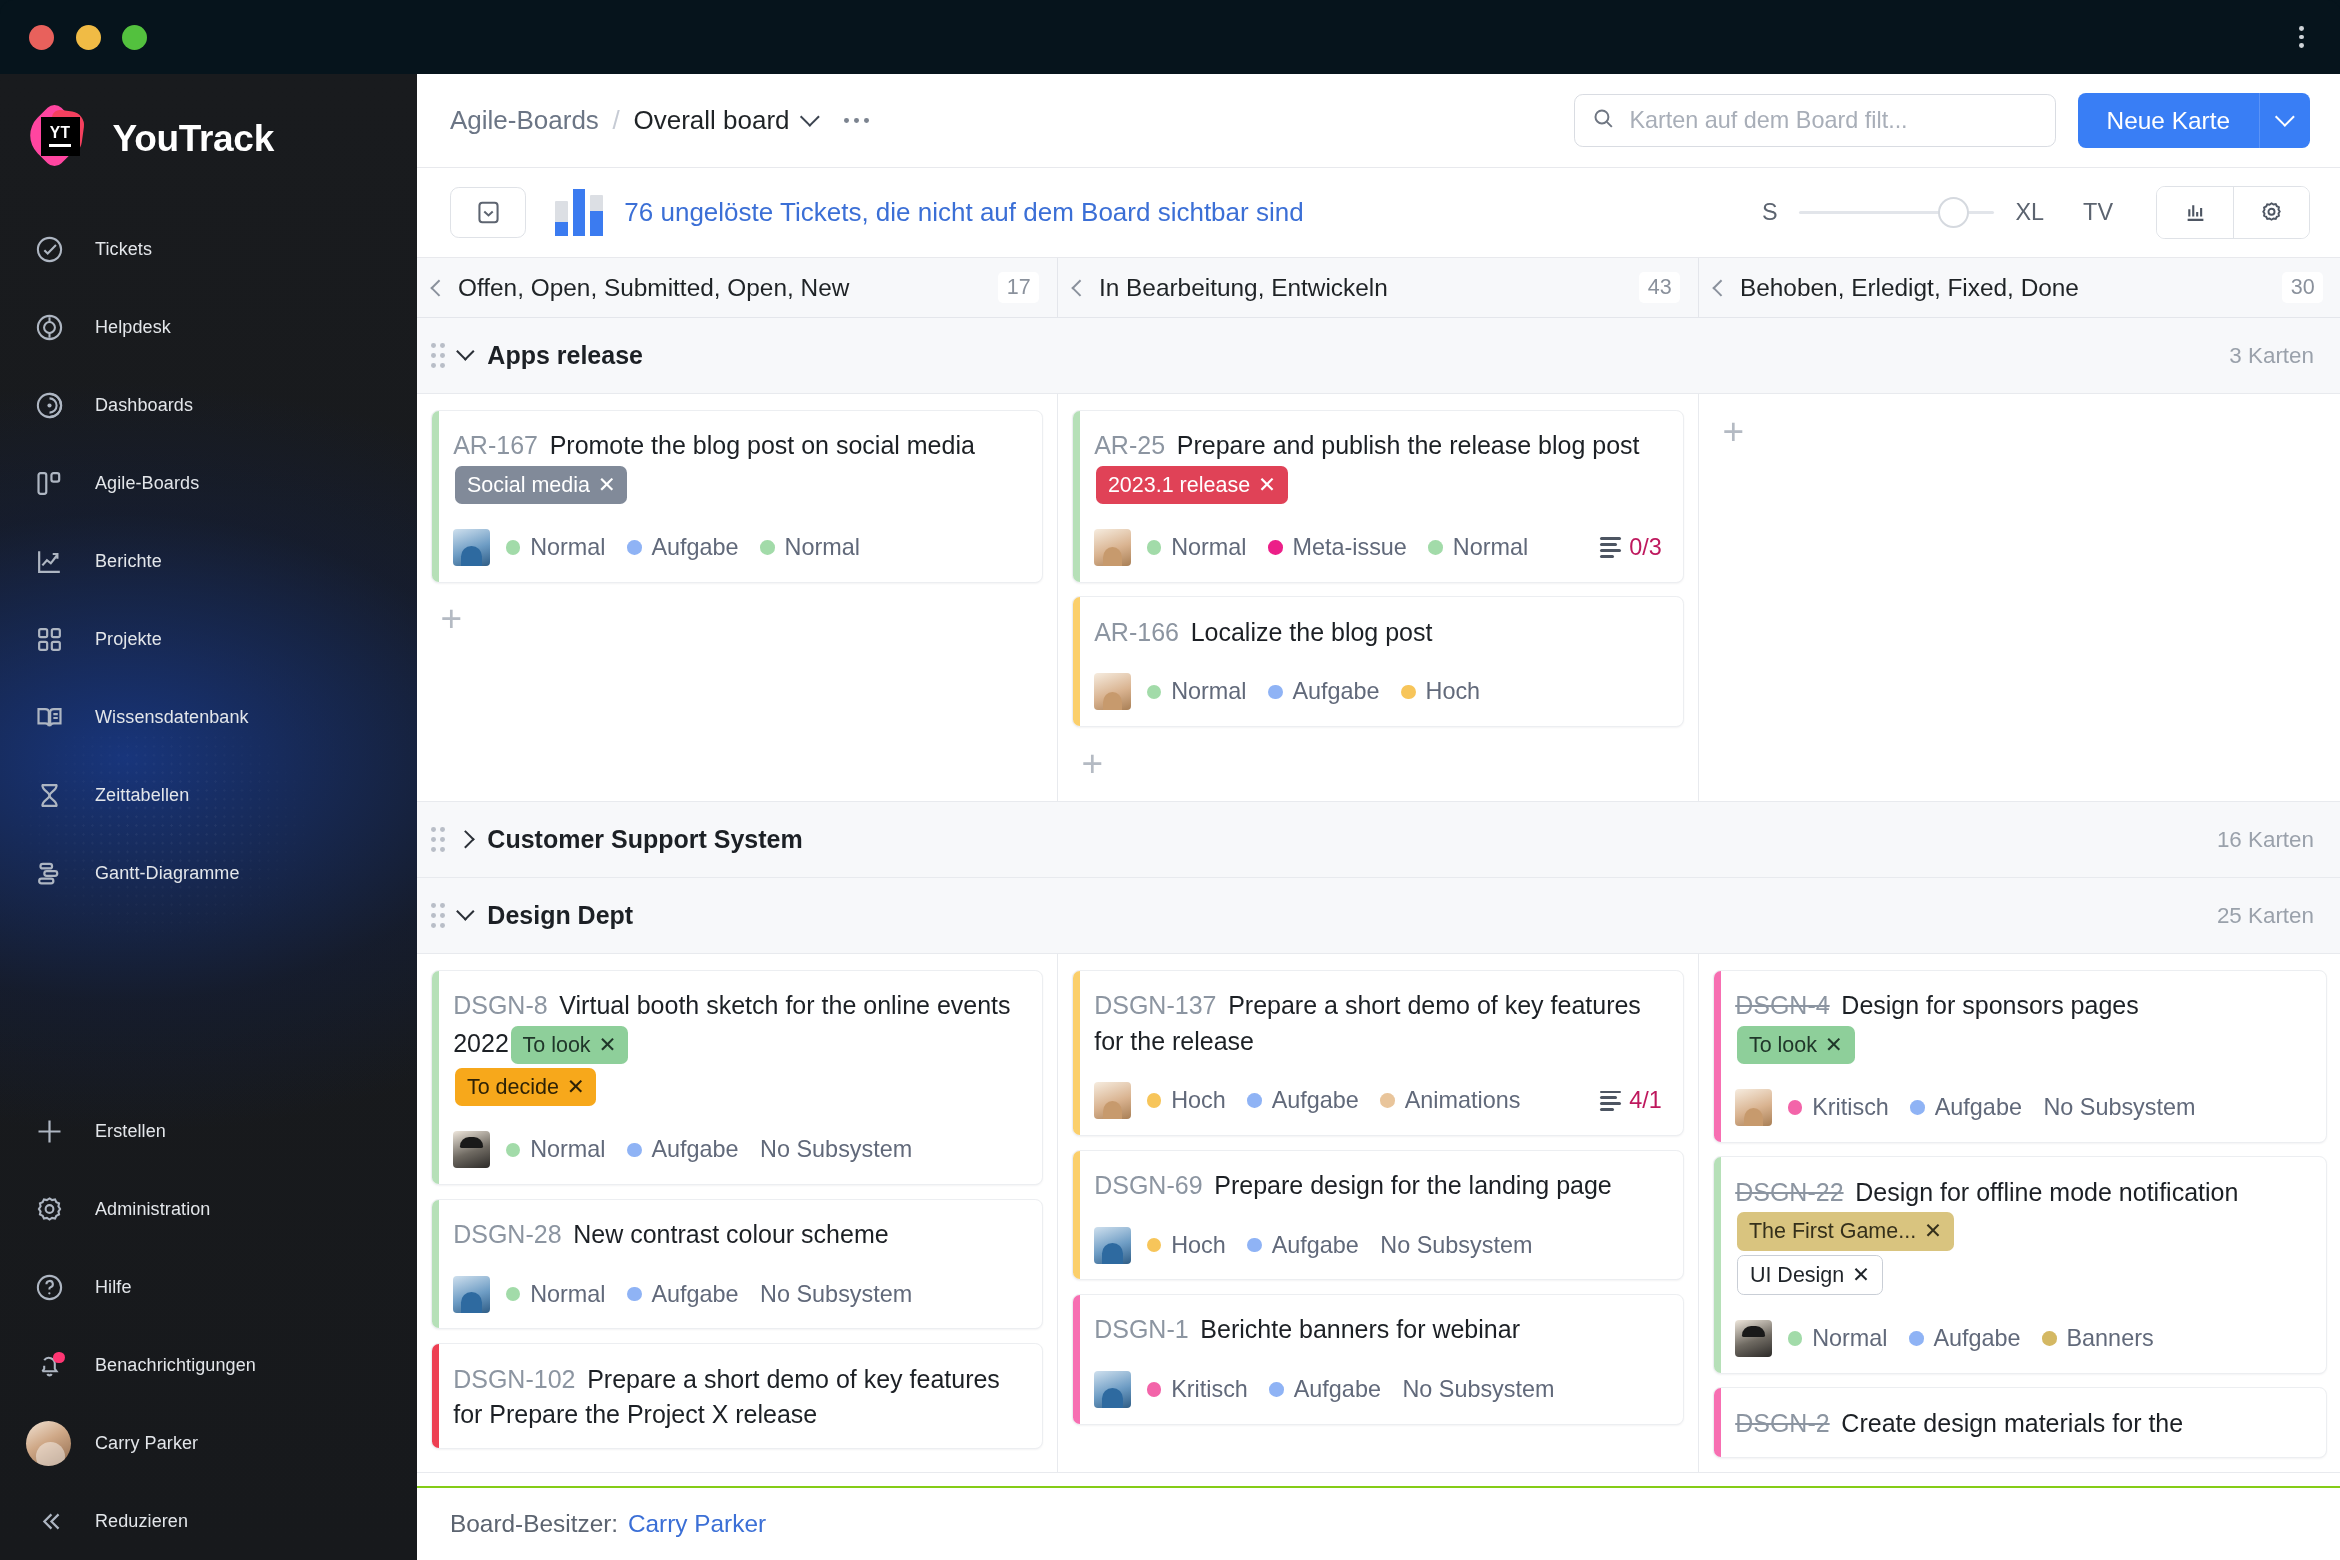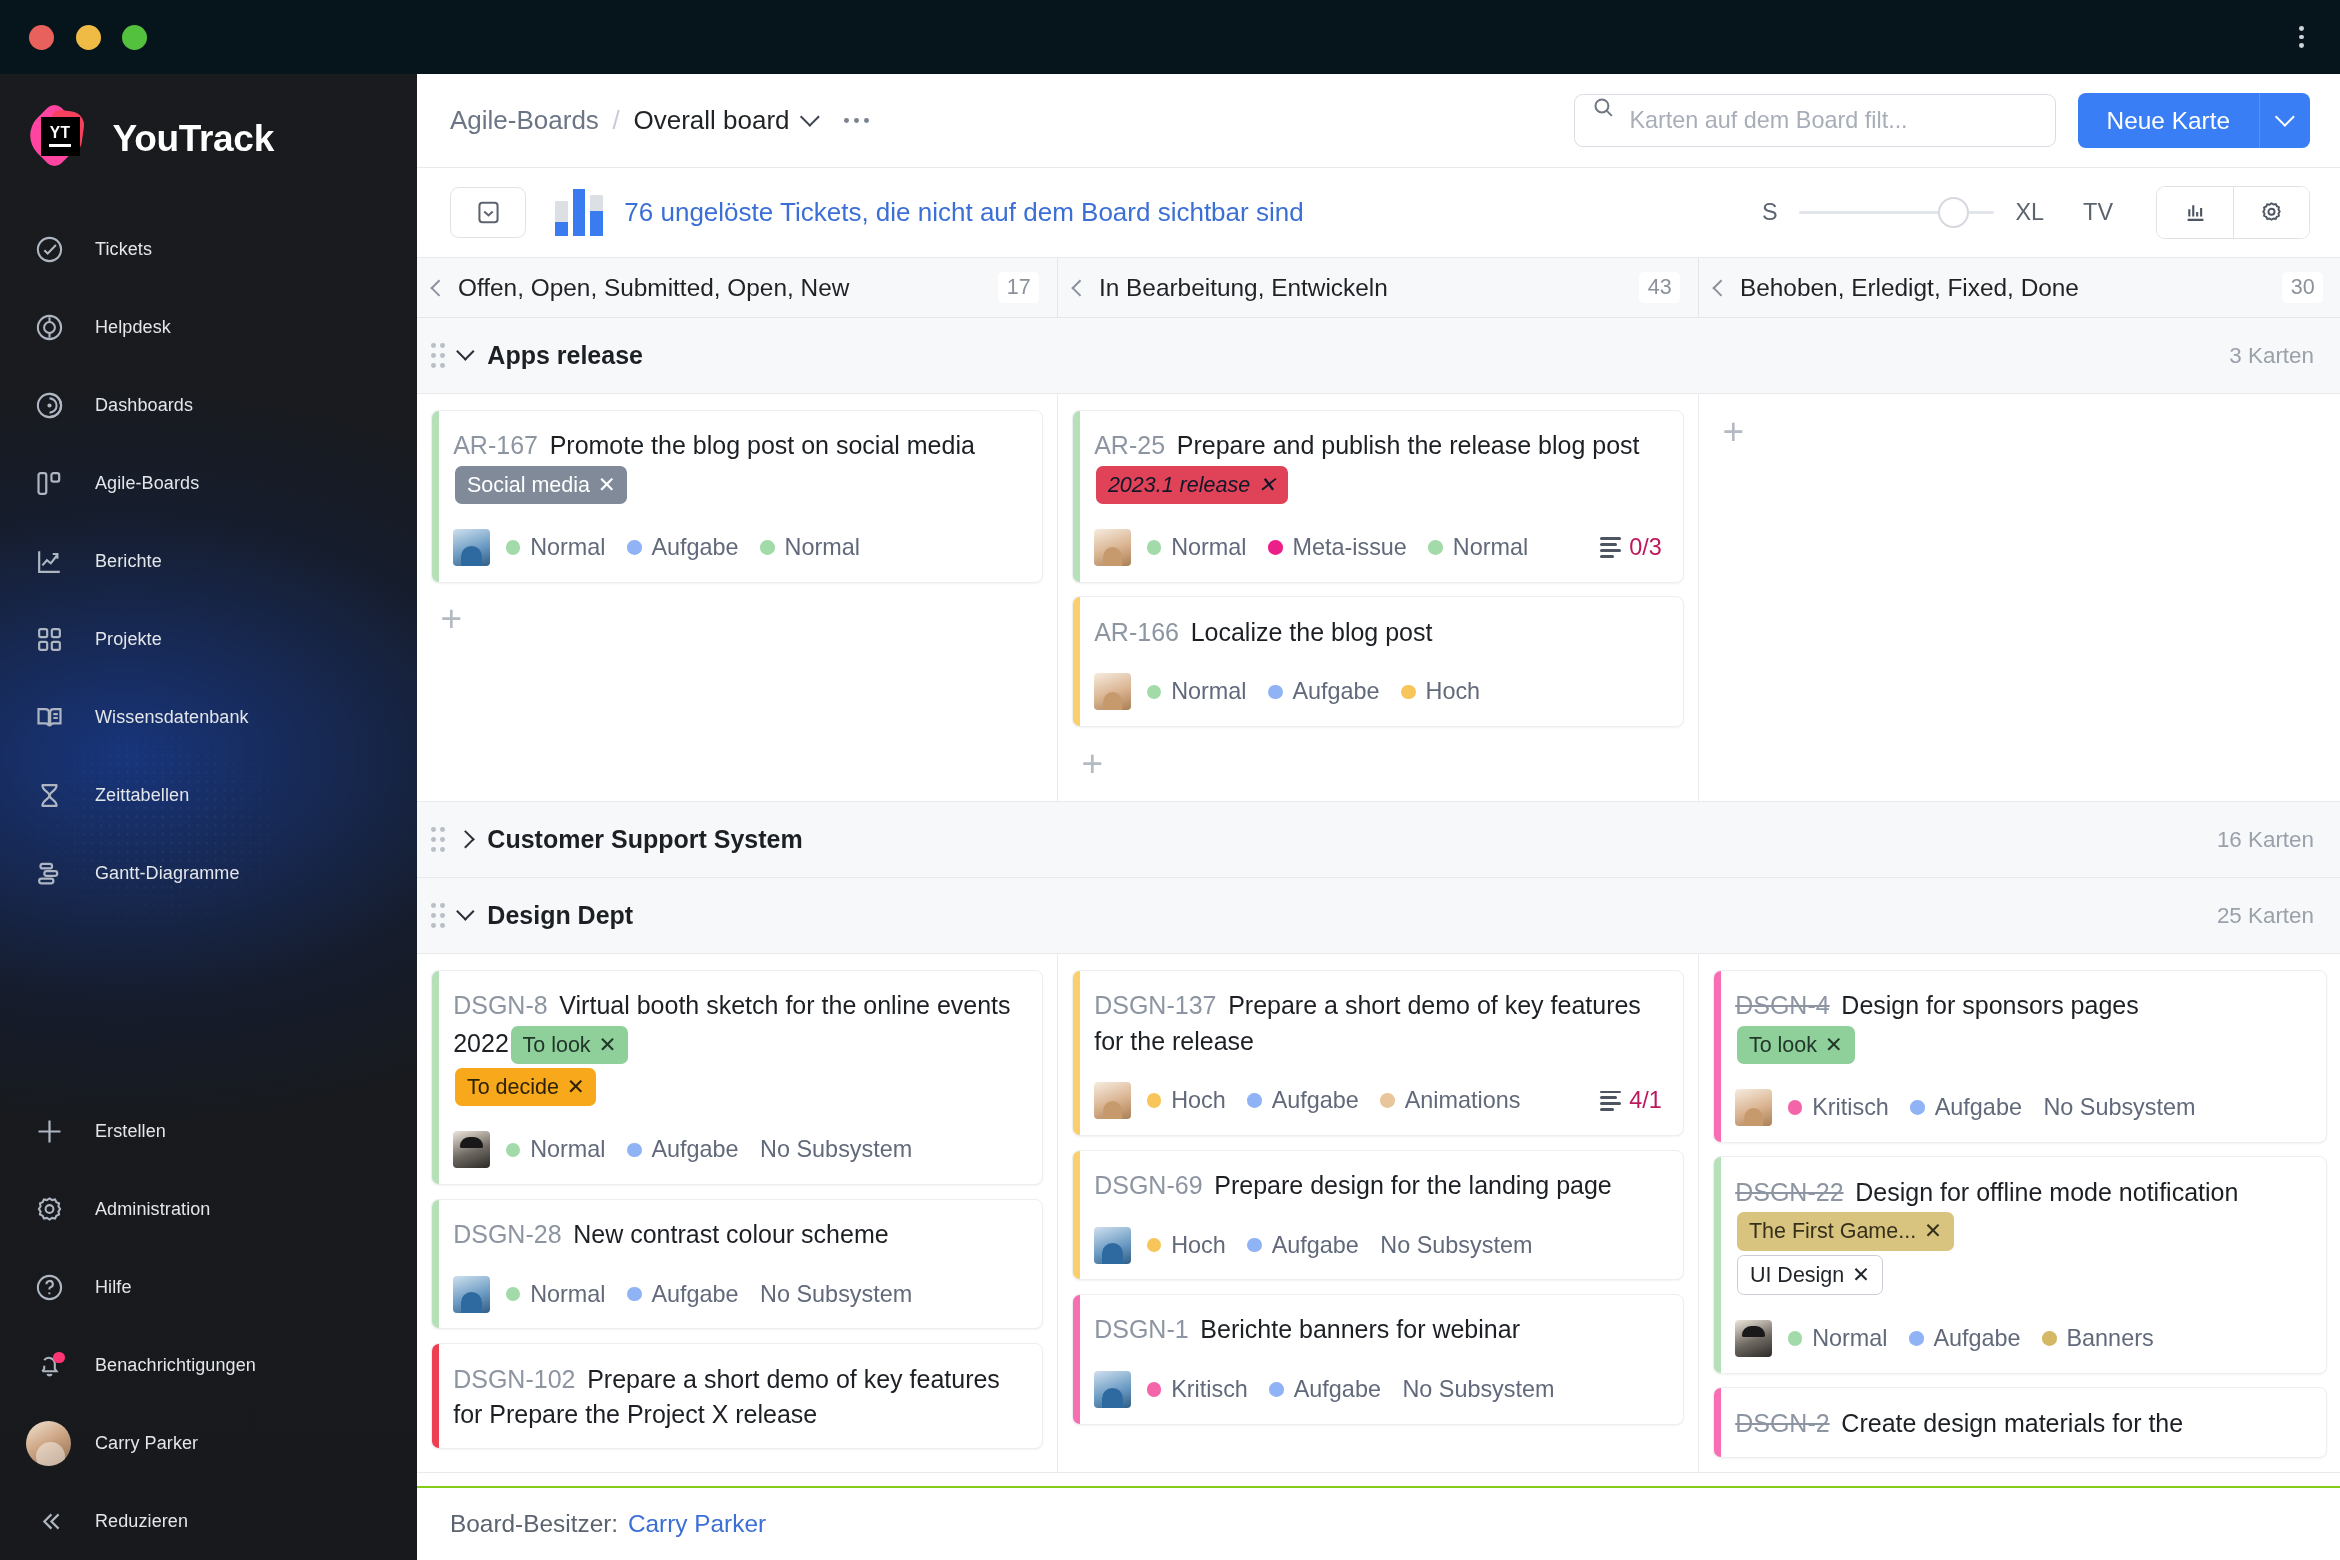--- a/index.html
+++ b/index.html
@@ -83,21 +83,21 @@
   #breadcrumb .crumb-link { color: #6b7585; cursor: pointer; }
   #breadcrumb .sep { color: #c6cbd4; font-size: 26px; }
   #breadcrumb .crumb-cur { color: #1f2326; }
   .chev { display:inline-block; width:13.7px; height:13.7px; border-right:2.3px solid #3c4450;
           border-bottom:2.3px solid #3c4450; transform: rotate(45deg) translate(-2.9px,-2.9px); }
   #more-dots { display:flex; gap:4.9px; margin-left: 13.7px; cursor:pointer; }
   #more-dots i { width:4.9px; height:4.9px; border-radius:50%; background:#7b838f; display:block; }
   #header-right { margin-left: auto; display: flex; align-items: center; gap: 21.5px; }
   #search-box {
     width: 482px; height: 53px; border: 1.6px solid #d9dce2; border-radius: 8.8px;
-    display: flex; gap: 13.7px; padding: 0 15.6px; background: #fff;
+    display: flex; align-items: center; gap: 13.7px; padding: 0 15.6px; background: #fff;
   }
   #search-box input {
     border: 0; outline: 0; font-size: 23.4px; color: #2a2f36; width: 100%;
     font-family: "Liberation Sans", sans-serif; background: transparent;
   }
   #search-box input::placeholder { color: #a8aeb8; }
   .newcard-group { display: flex; align-items: stretch; height: 55px; }
   #newcard-btn {
     background: #397ef5; color: #fff; font-size: 24.4px; border: 0; cursor: pointer;
     padding: 0 29px; border-radius: 7.8px 0 0 7.8px; font-family: "Liberation Sans", sans-serif;
@@ -176,21 +176,21 @@
   .card.acc-red::before { background: #ed3f52; }
   .card.acc-pink::before { background: #f76fb2; }
 
   .card-title { font-size: 25px; line-height: 1.42; color: #1c2025; }
   .card-id { color: #8c95a1; margin-right: 11.7px; }
   .card-id.struck { text-decoration: line-through; }
   .tag { display: inline-block; border-radius: 6.8px; padding: 3.9px 11.7px; font-size: 21.5px;
          vertical-align: middle; margin: 2px 0 2px 2px; white-space: nowrap; }
   .tag .x { margin-left: 7.8px; font-weight: 400; }
   .tag.gray { background: #818a99; color: #fff; }
-  .tag.red { background: #e04257; color: #0f172a; font-style: italic; }
+  .tag.red { background: #e04257; color: #ffffff; }
   .tag.green { background: #8ecf9a; color: #20372a; }
   .tag.orange { background: #f7a81b; color: #2e2206; }
   .tag.khaki { background: #d9c47f; color: #35301b; }
   .tag.outline { background: #fff; border: 1.4px solid #c9ced6; color: #1f2429; }
 
   .card-meta { display: flex; align-items: center; gap: 0; margin-top: 23px; font-size: 23.4px; color: #61697a; }
   .meta-ava { width: 37px; height: 37px; border-radius: 3.9px; flex: 0 0 37px; margin-right: 15.6px;
               overflow: hidden; position: relative; background: #dbe2ea; }
   .ava-a { background: linear-gradient(160deg,#cfe0ee 0%, #6d9cc4 55%, #2f5d86 100%); }
   .ava-a::after{content:"";position:absolute;left:7.8px;top:16.6px;width:21.5px;height:21.5px;border-radius:50% 50% 0 0;background:#2e6aa0;}

